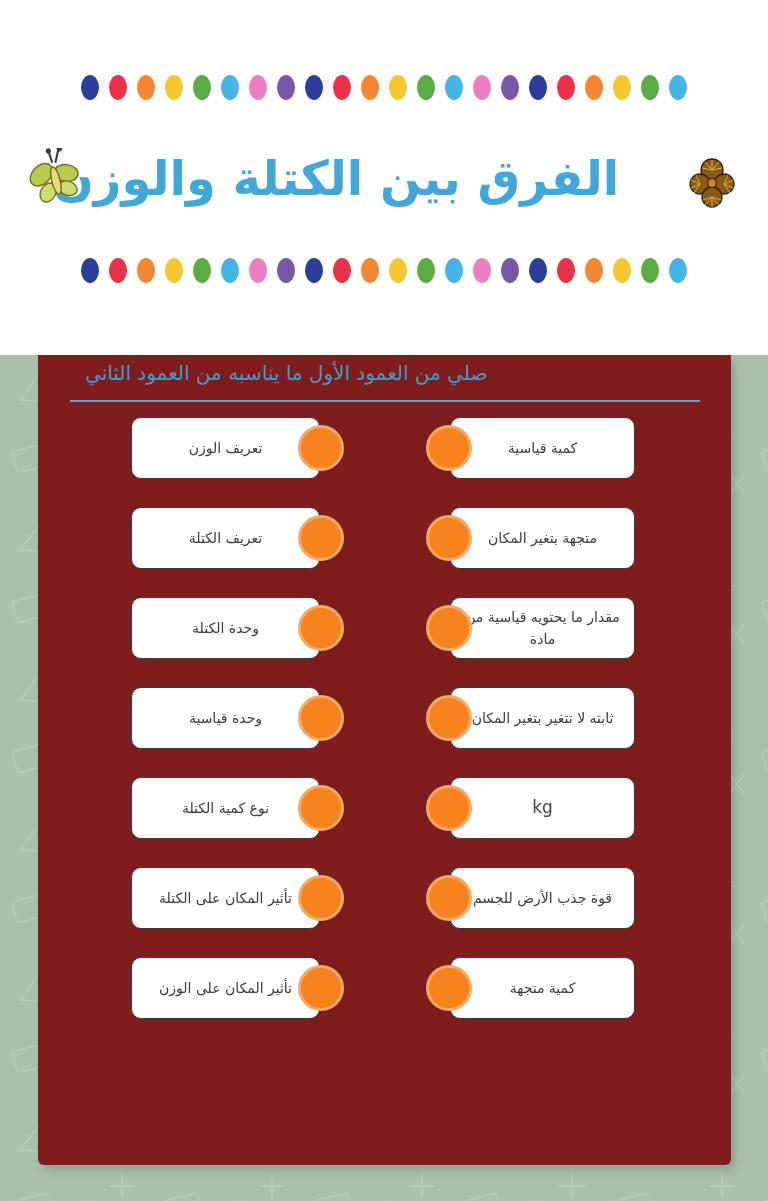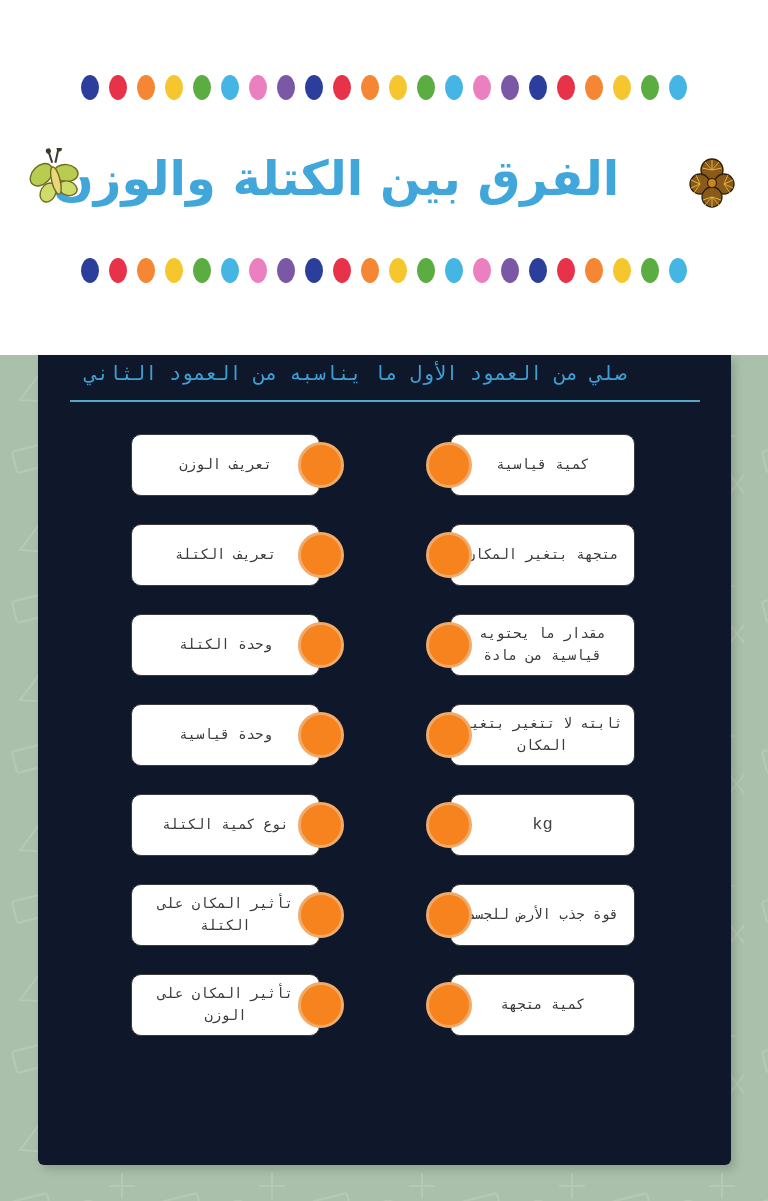--- a/index.html
+++ b/index.html
@@ -4,22 +4,22 @@
 <style>
   html,body{margin:0;padding:0;}
   body{background:#ffffff;font-family:"DejaVu Sans",sans-serif;}
   .page{position:relative;width:768px;height:1201px;background:#ffffff;overflow:hidden;margin:0 auto;}
 
   
   .green-bg{position:absolute;left:0;top:355px;width:768px;height:846px;background:var(--background-green,#abc0ab);}
   .green-bg svg{position:absolute;left:0;top:0;}
 
   
-  .card{position:absolute;left:38px;top:355px;width:693px;height:810px;background:#0f172a;
-        border-radius:0 0 6px 6px;box-shadow:4px 5px 8px rgba(0,0,0,0.16);font-family:Liberation Mono, monospace;}
+  .card{position:absolute;left:38px;top:355px;width:693px;height:810px;background:#7f1d1d;
+        border-radius:0 0 6px 6px;box-shadow:4px 5px 8px rgba(0,0,0,0.16);}
 
   
   .dots-row{position:absolute;left:0;width:768px;display:flex;justify-content:center;gap:10px;}
   .dots-row.row1{top:75px;}
   .dots-row.row2{top:258px;}
   .dot{width:18px;height:25px;border-radius:50%;}
 
   .title{position:absolute;top:136px;left:0;width:672px;text-align:center;direction:rtl;
          color:var(--title-blue,#41a7da);font-size:48px;font-weight:bold;line-height:84px;
          font-family:"DejaVu Sans",sans-serif;}
@@ -34,21 +34,21 @@
   .instruction-underline{position:absolute;left:32px;top:45px;width:630px;height:2px;
                background:var(--underline-teal,#58a8c5);}
 
   
   .match-area{position:absolute;left:0;top:48px;width:693px;}
   .match-row{position:relative;height:90px;}
   .mbox{position:absolute;top:50%;transform:translateY(-50%);box-sizing:border-box;
         min-height:62px;background:#ffffff;border:1.5px solid var(--box-border,#3b3b3b);
         border-radius:10px;display:flex;align-items:center;justify-content:center;
         direction:rtl;text-align:center;color:#3a3a3a;font-size:14px;line-height:1.6;
-        padding:5px 8px;margin-top:17px;}
+        padding:5px 8px;}
   .mbox.left{left:93px;width:189px;}
   .mbox.right{left:412px;width:185px;}
   .mlabel{display:block;}
   .mlabel.latin{font-size:17px;color:#444;direction:ltr;}
   .connector{position:absolute;top:50%;width:46px;height:46px;border-radius:50%;
              background:var(--connector-orange,#f6831d);
              border:3px solid var(--connector-ring,#f2aa68);box-sizing:border-box;
              transform:translateY(-50%);}
   .mbox.left .connector{right:-25px;}
   .mbox.right .connector{left:-25px;}

